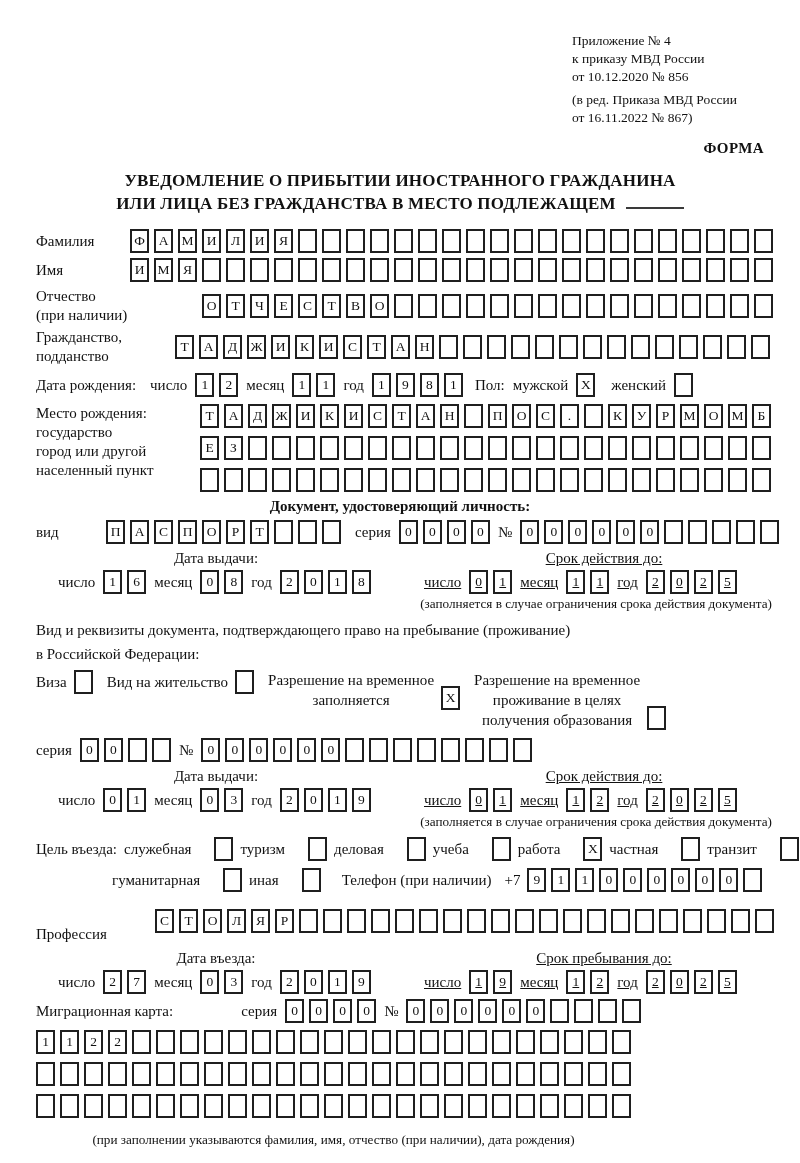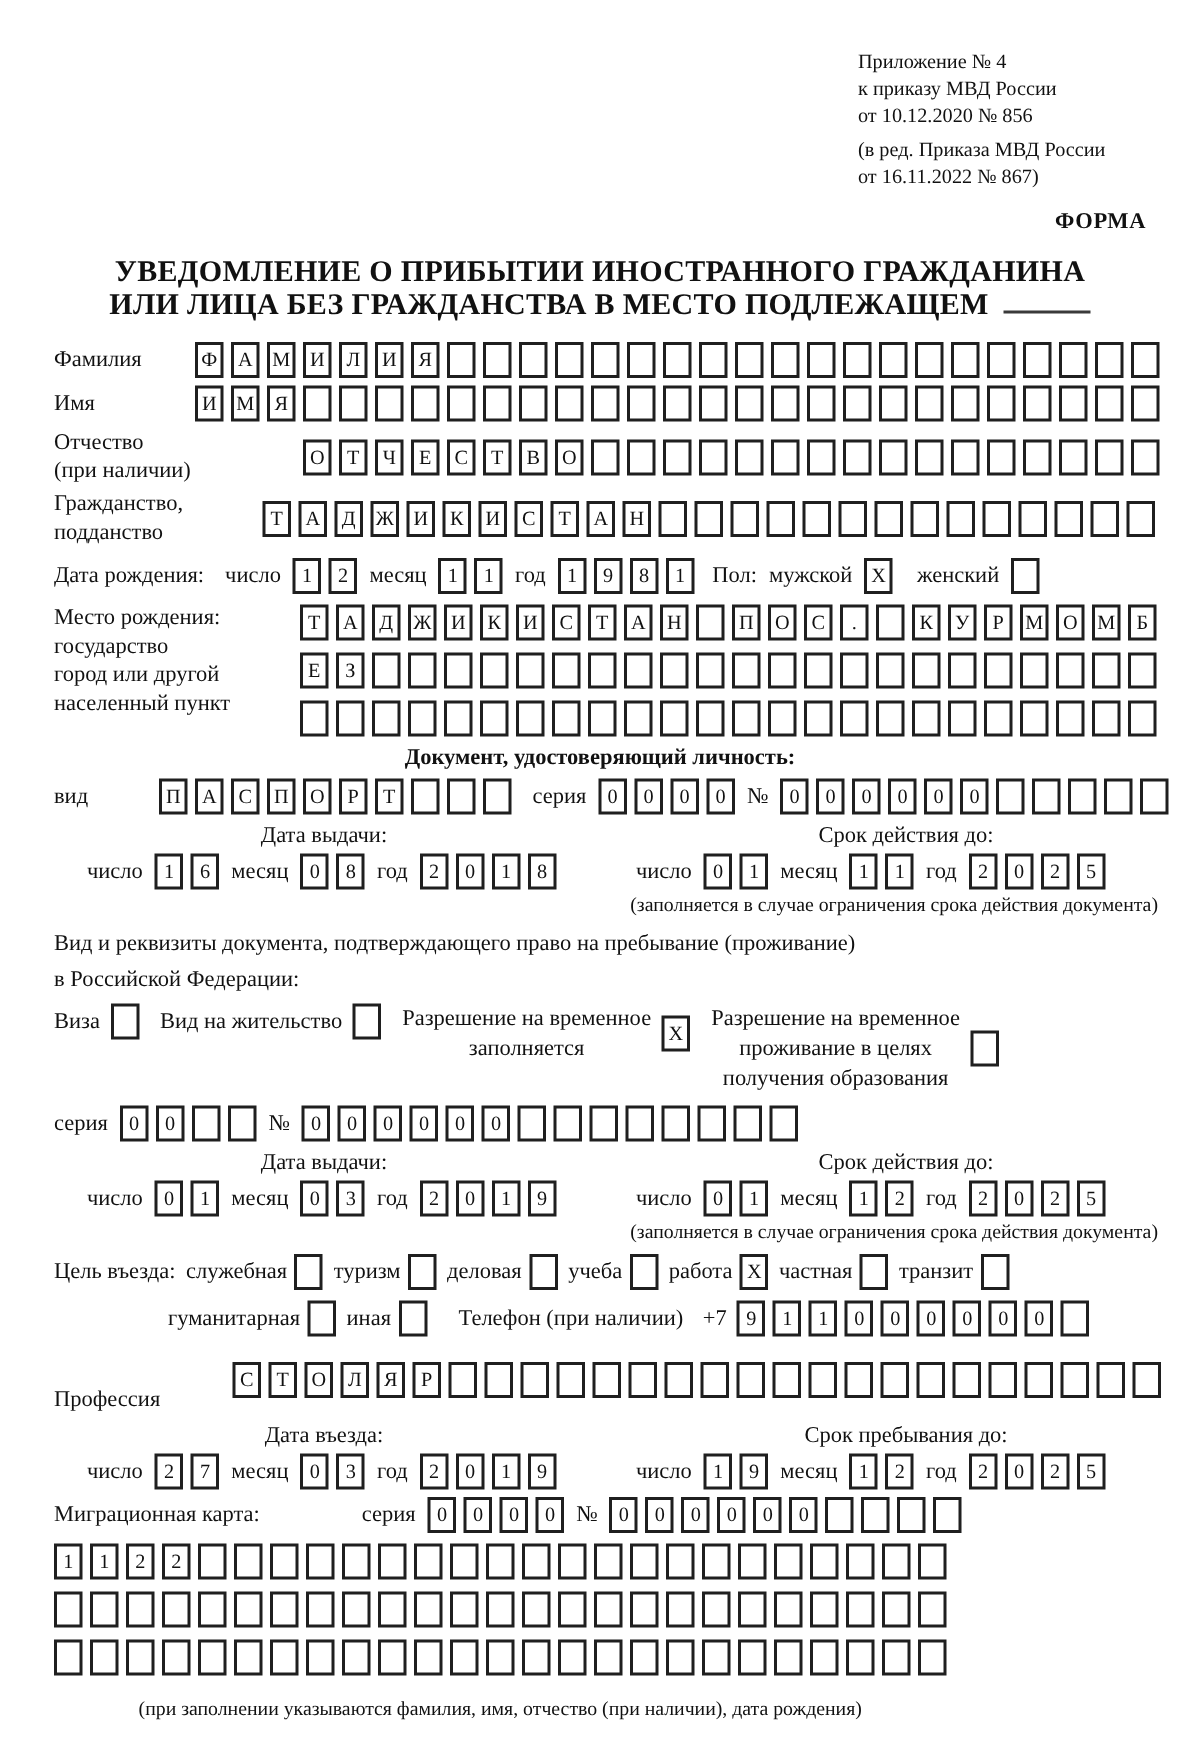--- a/index.html
+++ b/index.html
@@ -7,21 +7,21 @@
     width:800px; height:1163px; background:#ffffff; color:#111;
     font-family:"Liberation Serif","DejaVu Serif",serif;
     font-size:15px; overflow:hidden; position:relative;
   }
   .page { width:800px; height:1163px; overflow:hidden; }
 
   
   .appendix { margin:32px 0 0 572px; width:225px; font-size:13.5px; line-height:18px; }
   .appendix .rev { margin-top:5px; }
   .forma { text-align:right; padding-right:36px; margin-top:13px; font-weight:700; font-size:15px; letter-spacing:.4px; }
-  .title { text-align:center; margin-top:13px; font-weight:700; font-size:20px; line-height:22px; letter-spacing:.2px; }
+  .title { text-align:center; margin-top:13px; font-weight:700; font-size:17px; line-height:22px; letter-spacing:.2px; }
   .blank { display:inline-block; width:58px; height:15px; border-bottom:2px solid #3a3a3a; margin-left:10px; }
   .sec1 { margin:17px 0 0 38px; font-weight:700; font-size:15.3px; letter-spacing:.2px; }
 
   
   .frow { display:flex; align-items:center; gap:8px; margin:5px 0 0 36px; }
   .frow.top { align-items:flex-start; }
   .flabel { flex:0 0 auto; line-height:19px; }
   .lline { display:block; }
   .w-surname { width:86px; } .w-name { width:86px; }
   .w-patr { width:158px; } .w-cit { width:131px; }
@@ -34,37 +34,37 @@
     border:2px solid #1f1f1f; display:inline-flex; align-items:center; justify-content:center;
     font-size:13.5px; line-height:1; background:#fff;
   }
   .stack { display:flex; flex-direction:column; gap:8px; }
 
   .center-bold { text-align:center; font-weight:700; margin-top:6px; font-size:15px; }
 
   
   .date-pair { display:flex; margin:6px 0 0 36px; }
   .dcol-left { width:360px; }
-  .dcol-right { width:360px; margin-left:28px; }
+  .dcol-right { width:360px; margin-left:28px;text-decoration:underline; }
   .date-heading { text-align:center; margin-bottom:3px; }
   .date-row { display:flex; align-items:center; gap:8px; padding-left:22px; }
   .dcol-right .date-row { padding-left:0; }
   .note { font-size:13.2px; text-align:right; margin:2px 28px 0 0; }
 
   .intro { margin:8px 0 0 36px; line-height:20px; }
 
   
   .optrow { display:flex; align-items:flex-start; gap:14px; margin:6px 0 0 36px; }
   .opt { display:inline-flex; align-items:center; gap:7px; }
-  .opt.multi { align-items:center; }
+  .opt.multi { align-items:flex-end; }
   .olines { display:flex; flex-direction:column; text-align:center; line-height:20px; }
 
   
   .purpose { display:flex; align-items:center; gap:7px; margin:7px 0 0 36px; flex-wrap:nowrap; }
-  .purpose .opt { gap:5px; }
+  .purpose .opt { gap:23px; }
   .indent2 { margin-left:112px; }
   .sp18 { margin-left:14px; } .sp10 { margin-left:6px; }
 
   .spacer60 { display:inline-block; width:52px; }
   .reps-note { font-size:13.2px; margin-top:6px; text-align:center; width:595px; }
 </style>
 </head>
 <body>
 
 <div class="page">

